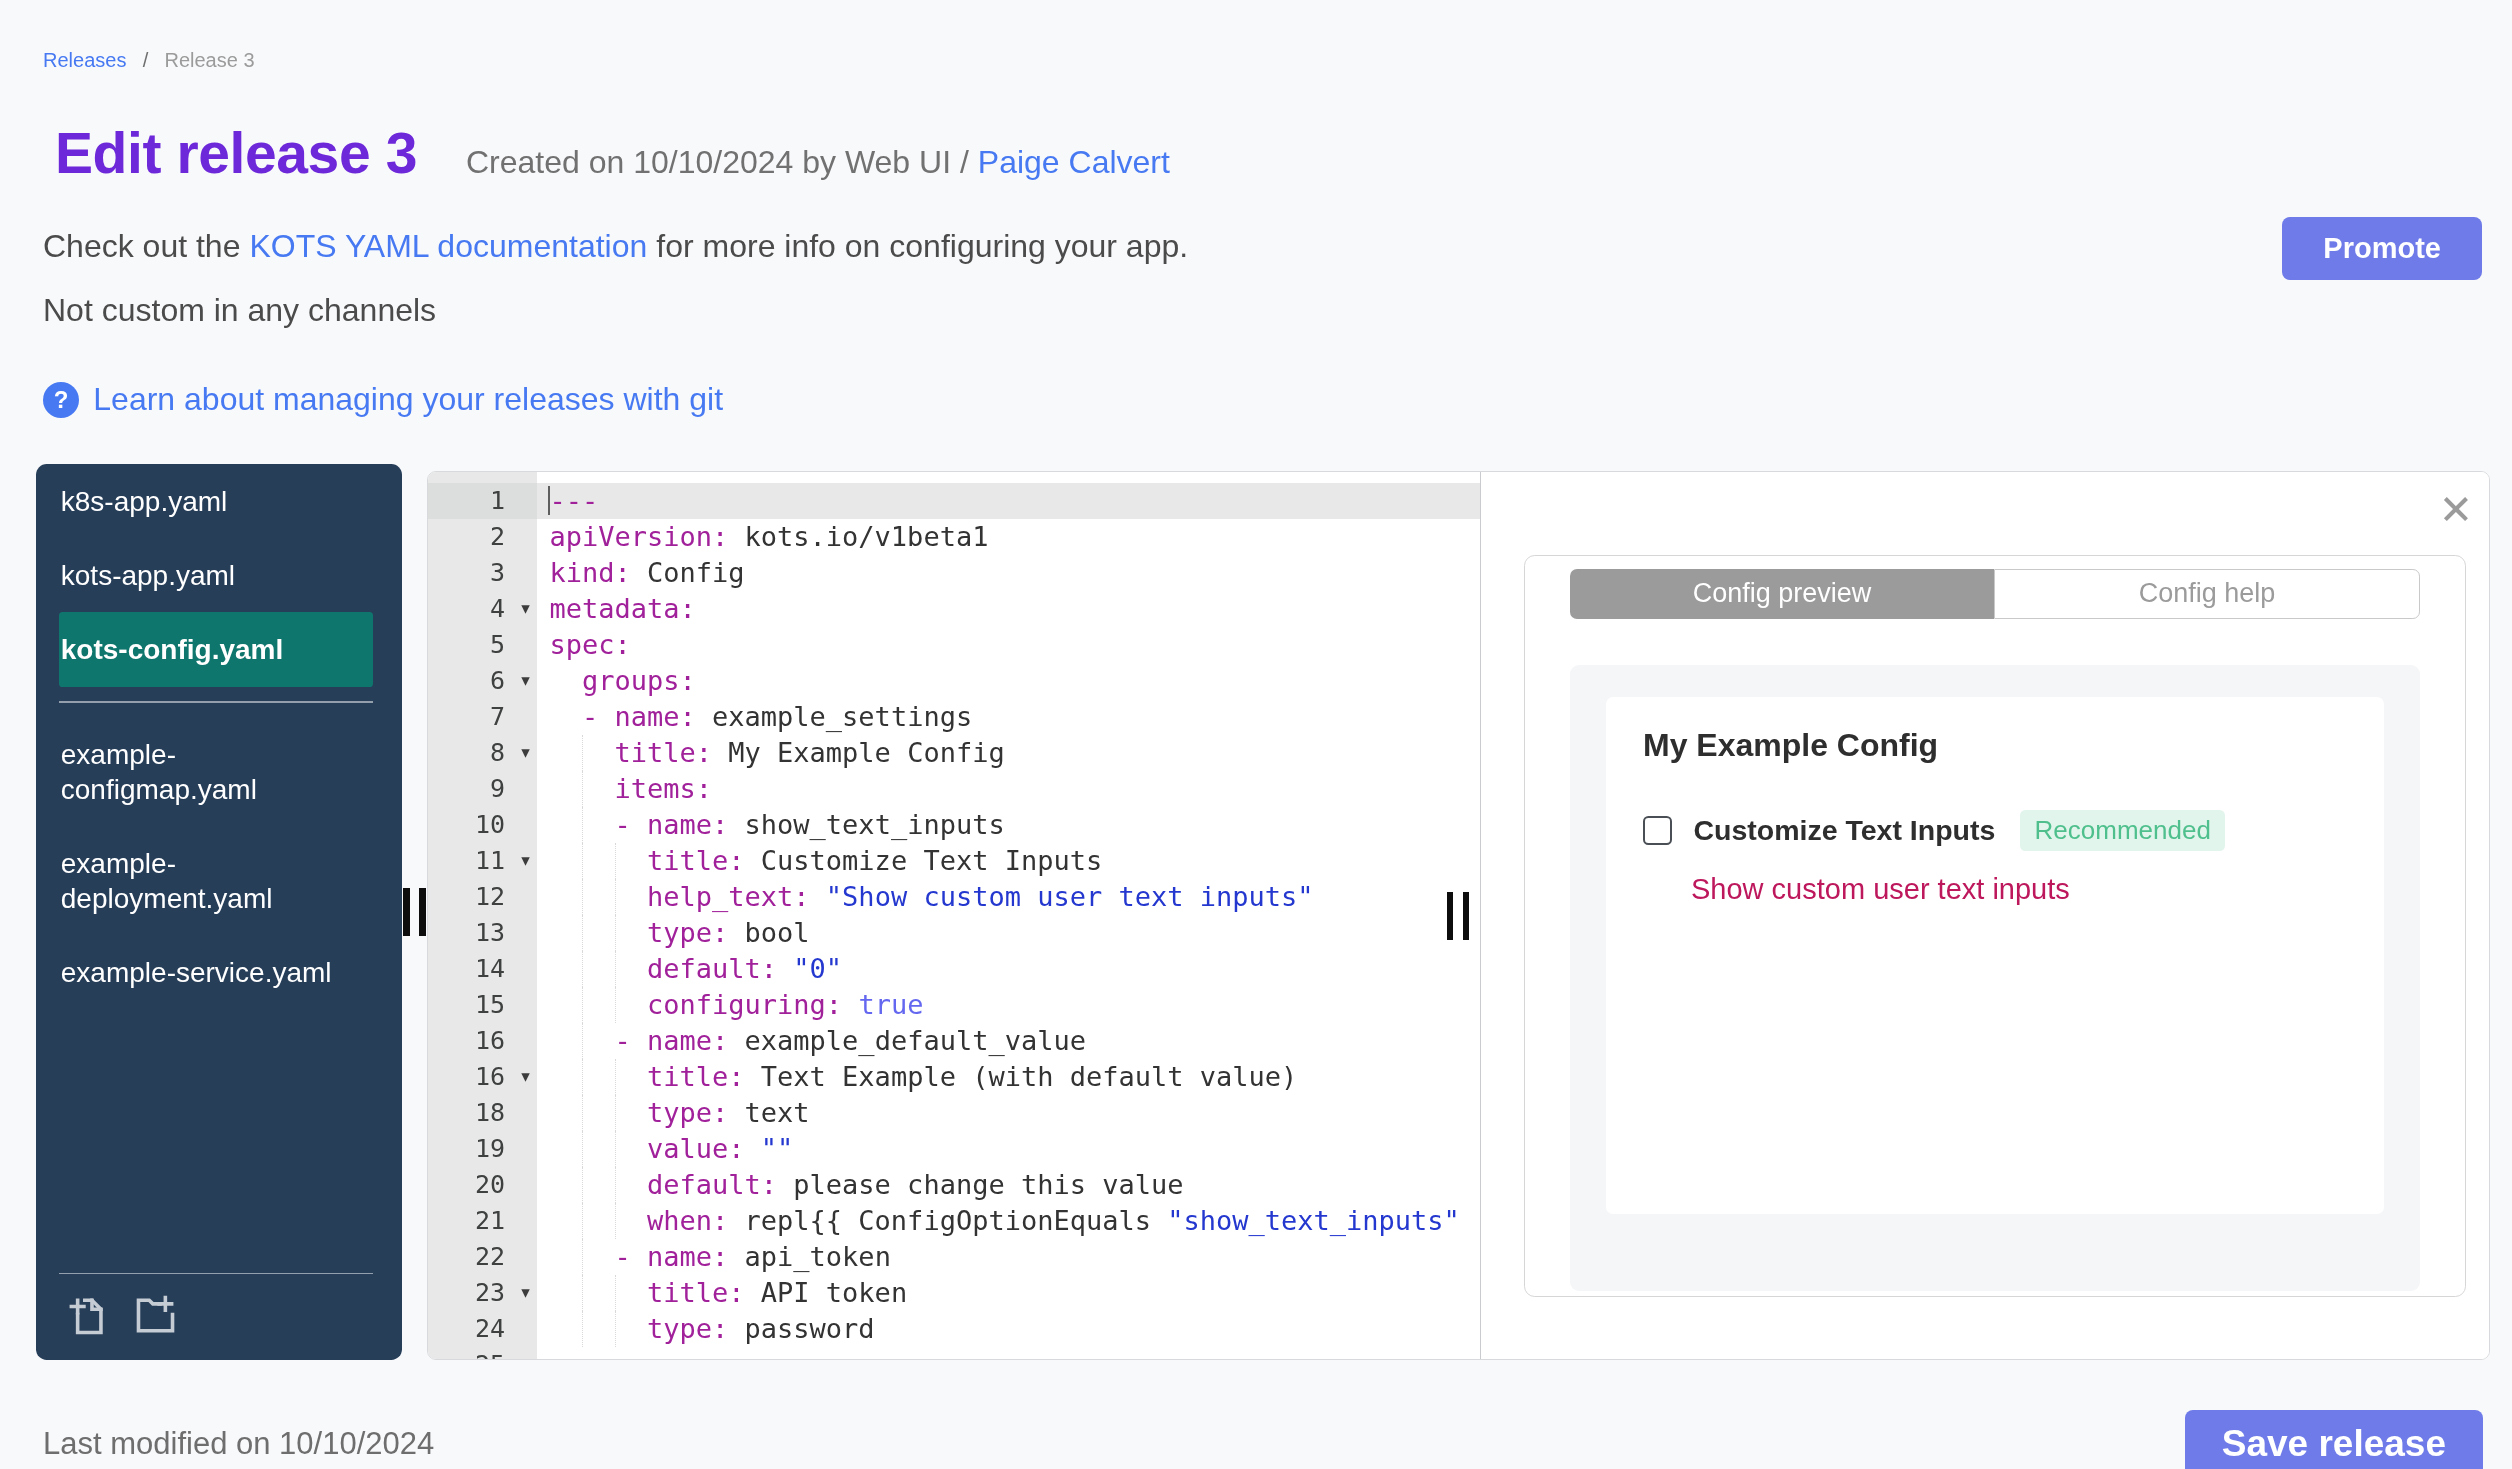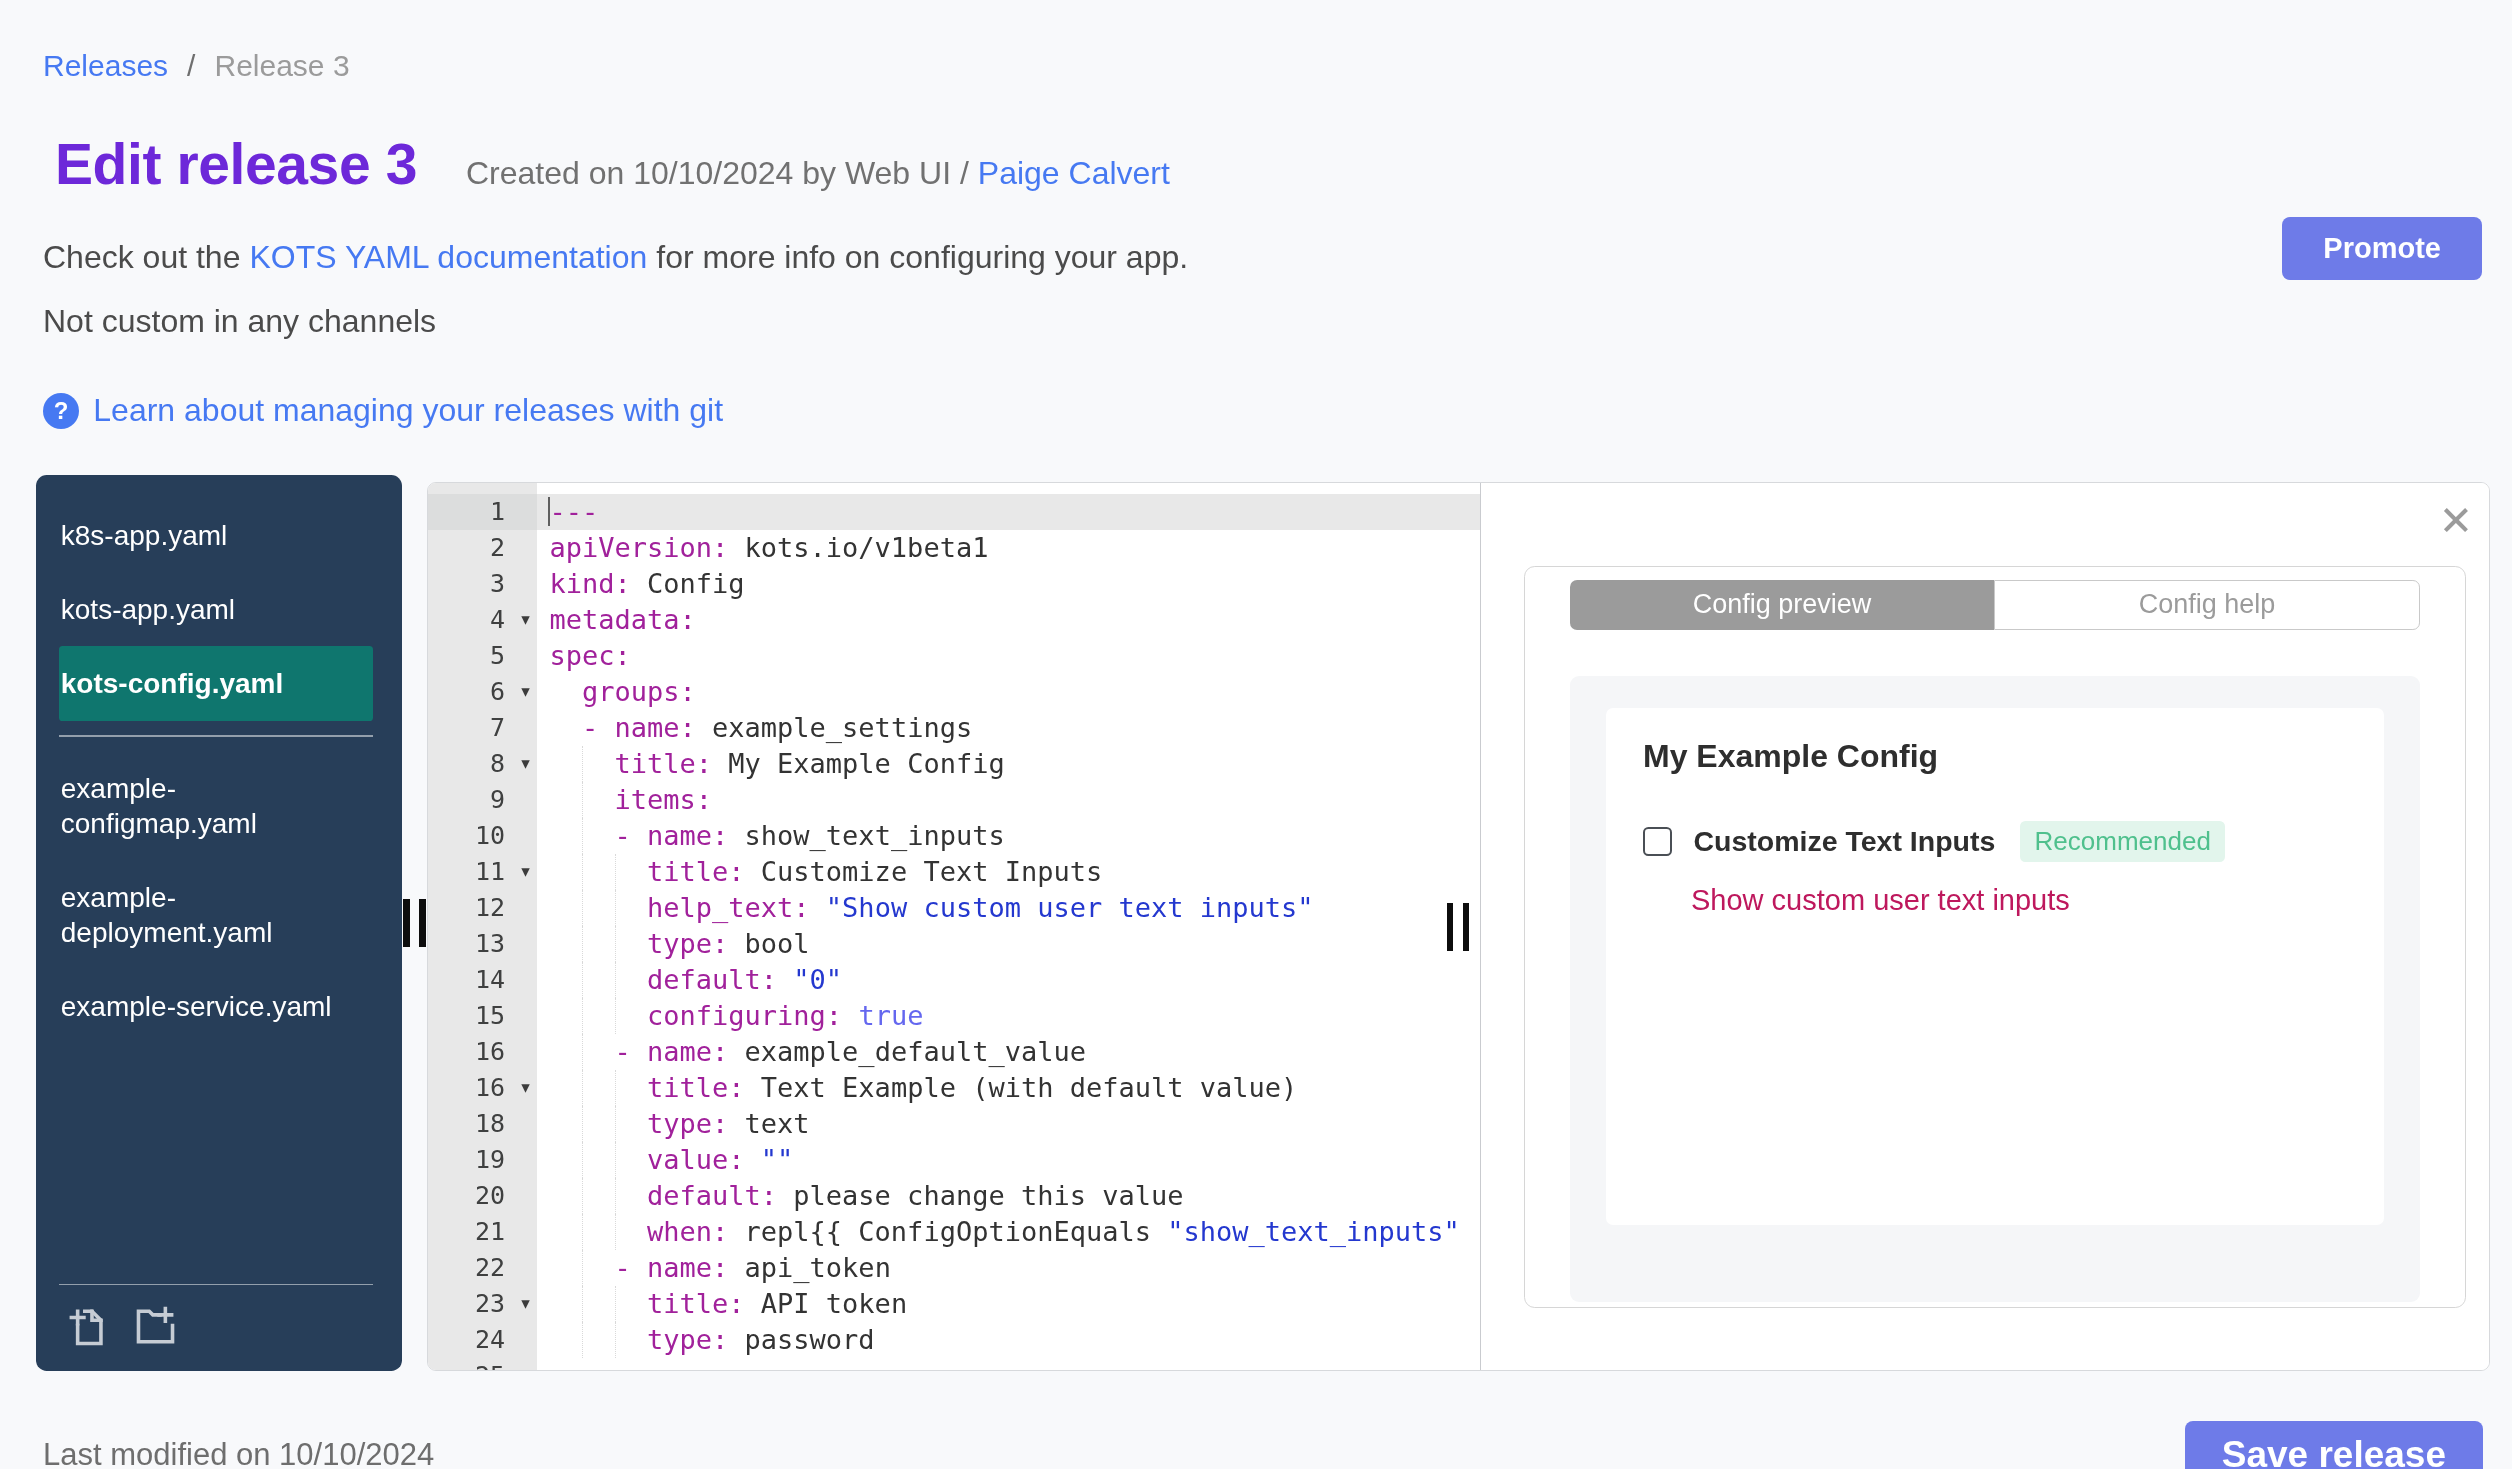--- a/index.html
+++ b/index.html
@@ -1,40 +1,40 @@
 <!DOCTYPE html>
 <html style="font-size:14.3px"><head>
 <meta charset="utf-8">
 <style>
   html,body{margin:0;padding:0;}
   .page{width:2512px;height:1469px;background:#f8f9fb;font-family:"Liberation Sans",sans-serif;position:relative;overflow:hidden;}
 
   
   .hdr{padding:49px 43px 0;}
-  .bc{font-size:30px;}
+  .bc{font-size:20px;}
   .bc a{color:#4679f2;text-decoration:none;cursor:pointer;}
   .bc-sep{color:#6f6f6f;margin:0 10.7px;}
   .bc-cur{color:#9b9b9b;}
   .title-row{display:flex;align-items:baseline;gap:37px;margin-top:36px;}
   .title-row h1{font-size:57px;font-weight:700;color:#6d28d9;margin:12px;letter-spacing:-0.4px;}
   .created{font-size:32px;color:#717171;display:flex;gap:9px;}
   .created a{color:#4679f2;text-decoration:none;cursor:pointer;}
   .doc-row{margin-top:30px;font-size:32px;color:#4b4b4b;display:flex;gap:9px;}
   .doc-row a{color:#4679f2;text-decoration:none;cursor:pointer;}
   .status{margin-top:27px;font-size:32px;color:#4b4b4b;}
   .git-row{margin-top:52px;display:flex;align-items:center;gap:14.3px;font-size:32px;}
   .qicon{width:36px;height:36px;border-radius:50%;background:#4679f2;color:#fff;font-weight:700;font-size:24px;display:flex;align-items:center;justify-content:center;flex:none;cursor:pointer;}
   .git-row a{color:#4679f2;text-decoration:none;cursor:pointer;}
   .btn{background:#6e7be8;color:#fff;font-weight:700;border:none;border-radius:8px;font-family:inherit;cursor:pointer;}
   .promote{position:absolute;top:217px;right:30px;font-size:29px;padding:15px 41px;}
   .save{font-size:37px;padding:13.4px 37px;}
 
   
   .workspace{display:flex;margin:46px 22px 0 36px;align-items:flex-start;height:896px;}
-  .files{width:366px;flex:none;background:#273e59;border-radius:10.7px;height:896px;position:relative;padding-top:23px;box-sizing:border-box;color:#fff;}
+  .files{width:366px;flex:none;background:#273e59;border-radius:10.7px;height:896px;position:relative;box-sizing:border-box;color:#fff;}
   .file-item{font-size:28px;line-height:1.25;padding:19.6px 13.4px 19.6px 1.8px;margin:0 29px 0 23px;border-radius:3.6px;cursor:pointer;}
   .file-item.selected{background:#0f766e;font-weight:700;}
   .file-divider{height:1.8px;background:rgba(255,255,255,0.5);margin:14.3px 29px 14.3px 23px;}
   .files-footer{position:absolute;left:0;right:0;bottom:0;padding:0 29px 23px 23px;}
   .files-footer .file-divider{margin:0 0 19.6px 0;}
   .icon-row{display:flex;gap:25px;padding-left:7.1px;}
   .icon-row svg{width:43px;height:43px;cursor:pointer;}
 
   .drag-handle{width:25px;flex:none;display:flex;gap:9.8px;justify-content:center;align-self:center;}
   .drag-handle i{display:block;width:6.2px;height:48px;background:#0d0d0d;}

